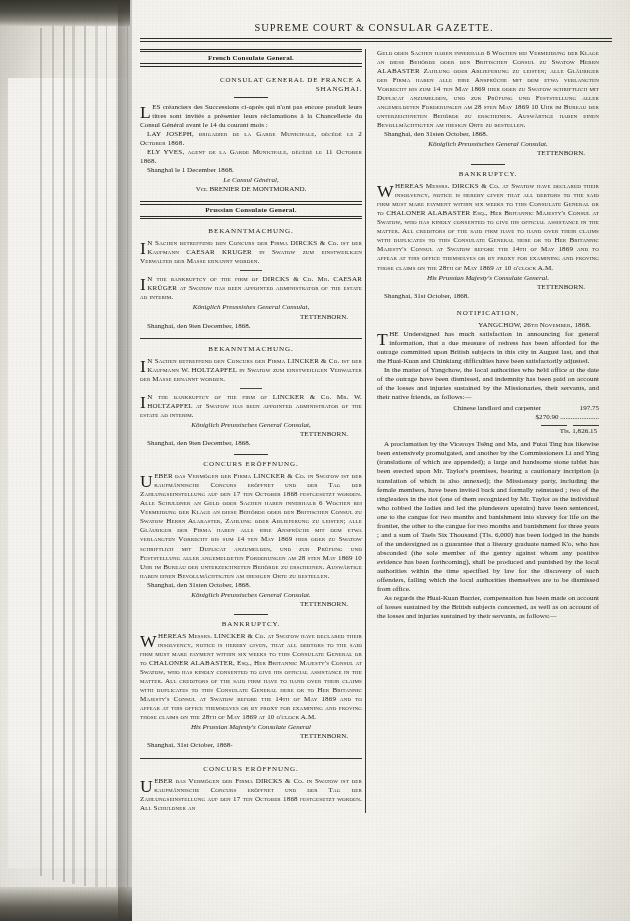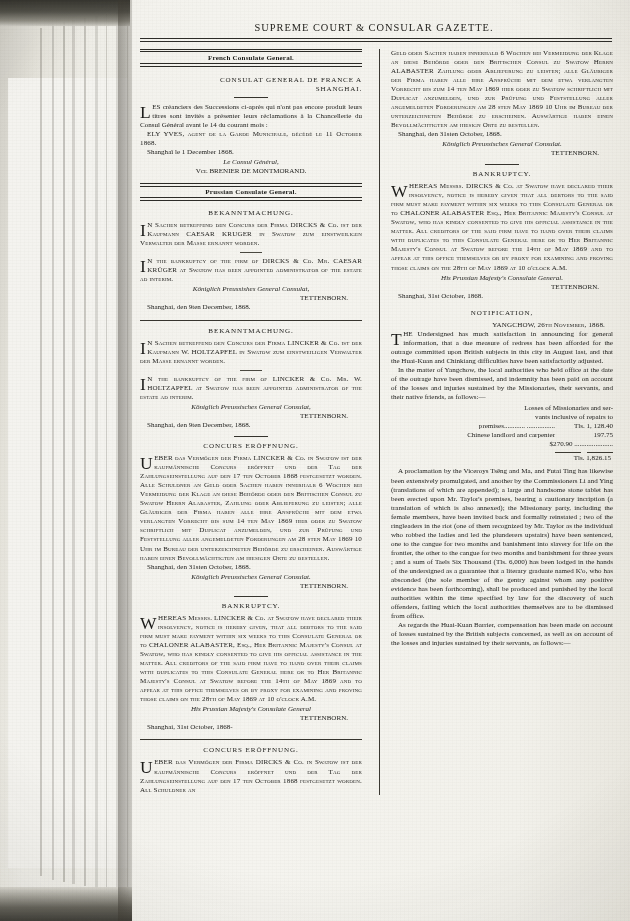--- a/index.html
+++ b/index.html
@@ -36,21 +36,21 @@
   .content{position:absolute;left:140px;top:22px;width:482px;height:880px;}
   .running-head{
     text-align:center;font-size:10.4px;letter-spacing:1.0px;
     font-variant:small-caps;font-weight:400;color:#24231f;margin:0 0 5px 0;
     padding-right:14px;
   }
   .dbl-rule{height:0;border-top:1.2px solid #2b2a26;border-bottom:0.8px solid #2b2a26;
     padding-top:1.5px;margin:0 0 7px 0;width:472px;}
   .cols{display:flex;gap:0;width:480px;}
   .col{width:222px;}
-  .col.left{padding-right:17px;border-right:1px solid #3a3832;}
+  .col.left{padding-right:3px;border-right:1px solid #3a3832;}
   .col.right{padding-left:11px;}
   
   .col p,.col div{font-size:7.05px;line-height:9.05px;}
   .sec-head{
     text-align:center;font-weight:700;font-size:9.3px;letter-spacing:.2px;
     margin:0;padding:4px 0 3px 0;
   }
   .sec-head-wrap{border-top:1.1px solid #2b2a26;border-bottom:1.1px solid #2b2a26;
     margin:7px 0 0 0;position:relative;}
   .sec-head-wrap:before{content:"";position:absolute;left:0;right:0;top:1.6px;border-top:.7px solid #2b2a26;}
@@ -117,20 +117,21 @@
           <div class="sec-head">French Consulate General.</div>
         </div>
 
         <div class="title">
           <span>CONSULAT GENERAL DE FRANCE A</span><br>
           <span>SHANGHAI.</span>
         </div>
         <div class="short-rule"></div>
 
         <p><span class="drop">L</span><span>ES créanciers des Successions ci-après qui n'ont pas encore produit leurs titres sont invités a présenter leurs réclamations à la Chancellerie du Consul Général avant le 14 du courant mois :</span></p>
+        <p class="ind sc">LAY JOSEPH, brigadier de la Garde Municipale, décédé le 2 October 1868.</p>
         <p class="ind sc">ELY YVES, agent de la Garde Municipale, décédé le 11 October 1868.</p>
         <p class="ind">Shanghaï le 1 December 1868.</p>
         <p class="sig-it">Le Consul Général,</p>
         <p class="center">Vcr. BRENIER DE MONTMORAND.</p>
 
         <div class="sec-head-wrap">
           <div class="sec-head">Prussian Consulate General.</div>
         </div>
 
         <div class="title-sm">BEKANNTMACHUNG.</div>
@@ -189,28 +190,20 @@
         <p class="sig-r">TETTENBORN.</p>
         <p class="ind">Shanghai, 31st October, 1868.</p>
 
 
         <div class="title-sm">NOTIFICATION,</div>
         <p class="right sc" style="padding-right:8px;">YANGCHOW, 26th November, 1868.</p>
         <p><span class="drop">T</span><span>HE Undersigned has much satisfaction in announcing for general information, that a due measure of redress has been afforded for the outrage committed upon British subjects in this city in August last, and that the Huai-Kuan and Chinkiang difficulties have been satisfactorily adjusted.</span></p>
         <p class="ind">In the matter of Yangchow, the local authorities who held office at the date of the outrage have been dismissed, and indemnity has been paid on account of the losses and injuries sustained by the Missionaries, their servants, and their native friends, as follows:—</p>
 
         <div class="tbl">
-          <div>
-            <div class="ind1">Losses of Missionaries and ser-</div>
-            <div class="ind2">vants inclusive of repairs to</div>
-            <div class="row">
-              <div class="lbl ind2">premises............  ................</div>
-              <div class="amt">Tls. 1, 128.40</div>
-            </div>
-          </div>
           <div>
             <div class="row">
               <div class="lbl ind1">Chinese landlord and carpenter</div>
               <div class="amt">197.75</div>
             </div>
             <div class="ind2">$270.90 ......................</div>
           </div>
           <div class="total-rules">
               <span></span>
               <span></span>

